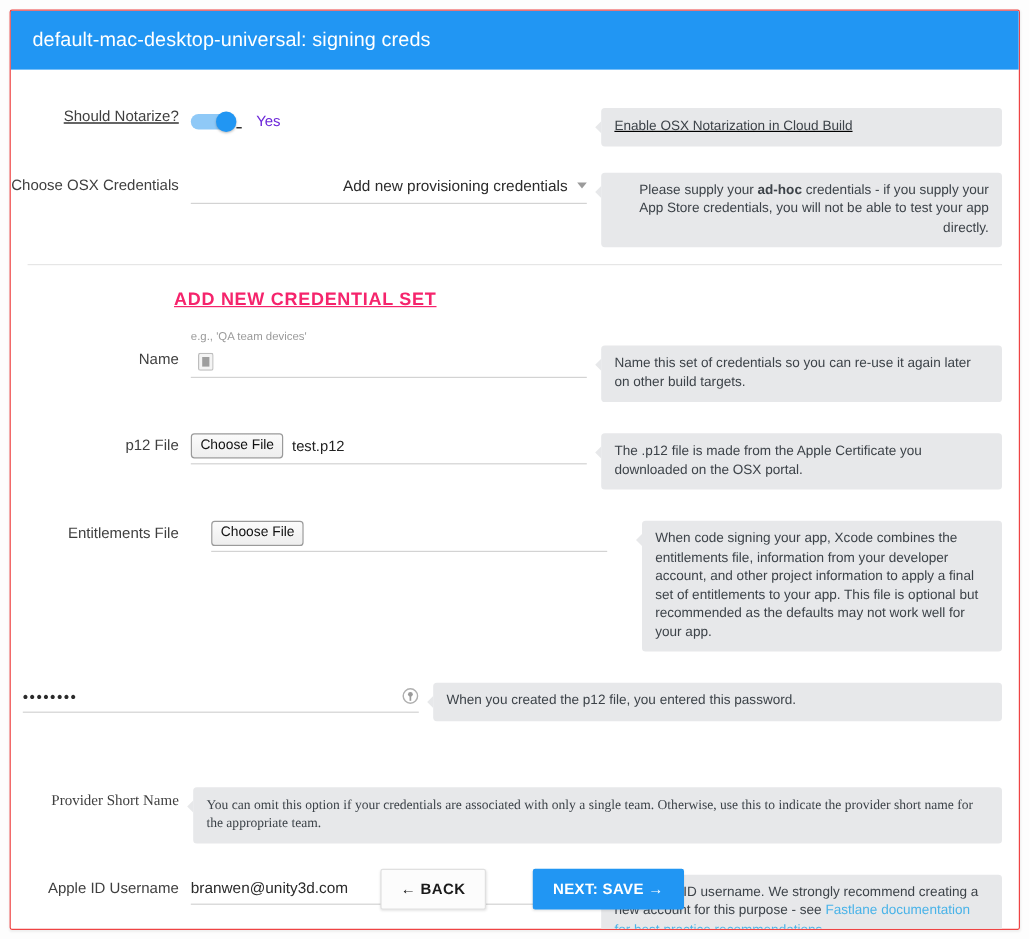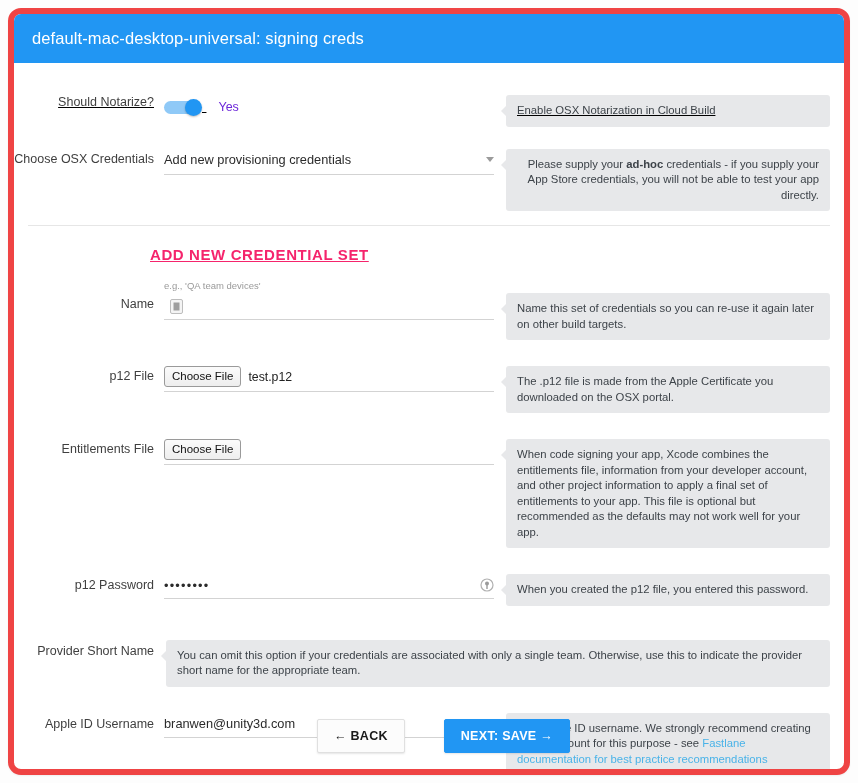--- a/index.html
+++ b/index.html
@@ -14,22 +14,22 @@
     width: 858px; height: 783px;
     position: relative;
     background: #fdfdfd;
     overflow: hidden;
   }
   .card {
     position: absolute;
     left: 8px; top: 8px;
     width: 842px; height: 767px;
     background: #ffffff;
-    border: 6px solid #ef4444;
-    border-radius: 13px;
+    border: 1px solid #ef4444;
+    border-radius: 2px;
     box-shadow: 0 1px 2px rgba(0,0,0,0.06);
     overflow: hidden;
   }
   .titlebar {
     height: 49px;
     background: #2196f3;
     color: #ffffff;
     display: flex;
     align-items: center;
     padding: 0 18px;
@@ -138,21 +138,21 @@
     font-size: 12.8px;
     color: #2b2b2b;
     letter-spacing: 1.2px;
   }
   .helper-above {
     font-size: 9.5px;
     color: #9a9a9a;
     height: 14px;
     line-height: 14px;
   }
-  .select-row .underline-input { height: 30px; }
+  .select-row .underline-input { height: 30px; text-align: right; }
   .caret {
     width: 0; height: 0;
     border-left: 4.5px solid transparent;
     border-right: 4.5px solid transparent;
     border-top: 5px solid #9b9b9b;
     margin-left: 8px;
     flex: 0 0 auto;
   }
   .field-icon {
     flex: 0 0 auto;
@@ -290,53 +290,52 @@
           <div class="underline-input" style="height:30px;">
             <span class="choose-file">Choose File</span>
             <span class="file-name">test.p12</span>
           </div>
         </div>
         <div class="hint-col" style="padding-top:4px;">
           <div class="hint">The .p12 file is made from the Apple Certificate you downloaded on the OSX portal.</div>
         </div>
       </div>
 
-      <div class="row" style="margin-top:22px;">
+      <div class="row" style="margin-top:22px;gap:17px;">
         <div class="label-col" style="padding-top:7px;">Entitlements File</div>
         <div class="field-col">
           <div class="underline-input" style="height:30px;">
             <span class="choose-file">Choose File</span>
             <span class="file-name"></span>
           </div>
         </div>
         <div class="hint-col" style="padding-top:4px;">
           <div class="hint">When code signing your app, Xcode combines the entitlements file, information from your developer account, and other project information to apply a final set of entitlements to your app. This file is optional but recommended as the defaults may not work well for your app.</div>
         </div>
       </div>
 
       <div class="row" style="margin-top:24px;">
-        <div class="label-col" style="padding-top:6px;">p12 Password</div>
         <div class="field-col">
           <div class="underline-input">
             <span class="val dots">••••••••</span>
             <span class="field-icon">
               <svg width="14" height="14" viewBox="0 0 14 14" aria-hidden="true">
                 <circle cx="7" cy="7" r="6" fill="none" stroke="#b0b0b0" stroke-width="1.2"></circle>
                 <circle cx="7" cy="5.6" r="2" fill="#9a9a9a"></circle>
                 <rect x="6.3" y="7" width="1.4" height="4" fill="#9a9a9a"></rect>
               </svg>
             </span>
           </div>
         </div>
         <div class="hint-col" style="padding-top:2px;">
           <div class="hint">When you created the p12 file, you entered this password.</div>
         </div>
       </div>
 
-      <div class="row" style="margin-top:32px;">
+      <div class="row" style="margin-top:53px;font-family:Liberation Serif, serif;">
         <div class="label-col" style="padding-top:6px;">Provider Short Name</div>
         <div class="hint-col" style="padding-top:2px;">
           <div class="hint">You can omit this option if your credentials are associated with only a single team. Otherwise, use this to indicate the provider short name for the appropriate team.</div>
         </div>
       </div>
 
       <div class="row" style="margin-top:24px;justify-content:center;">
         <div class="label-col" style="padding-top:6px;">Apple ID Username</div>
         <div class="field-col">
           <div class="underline-input">

